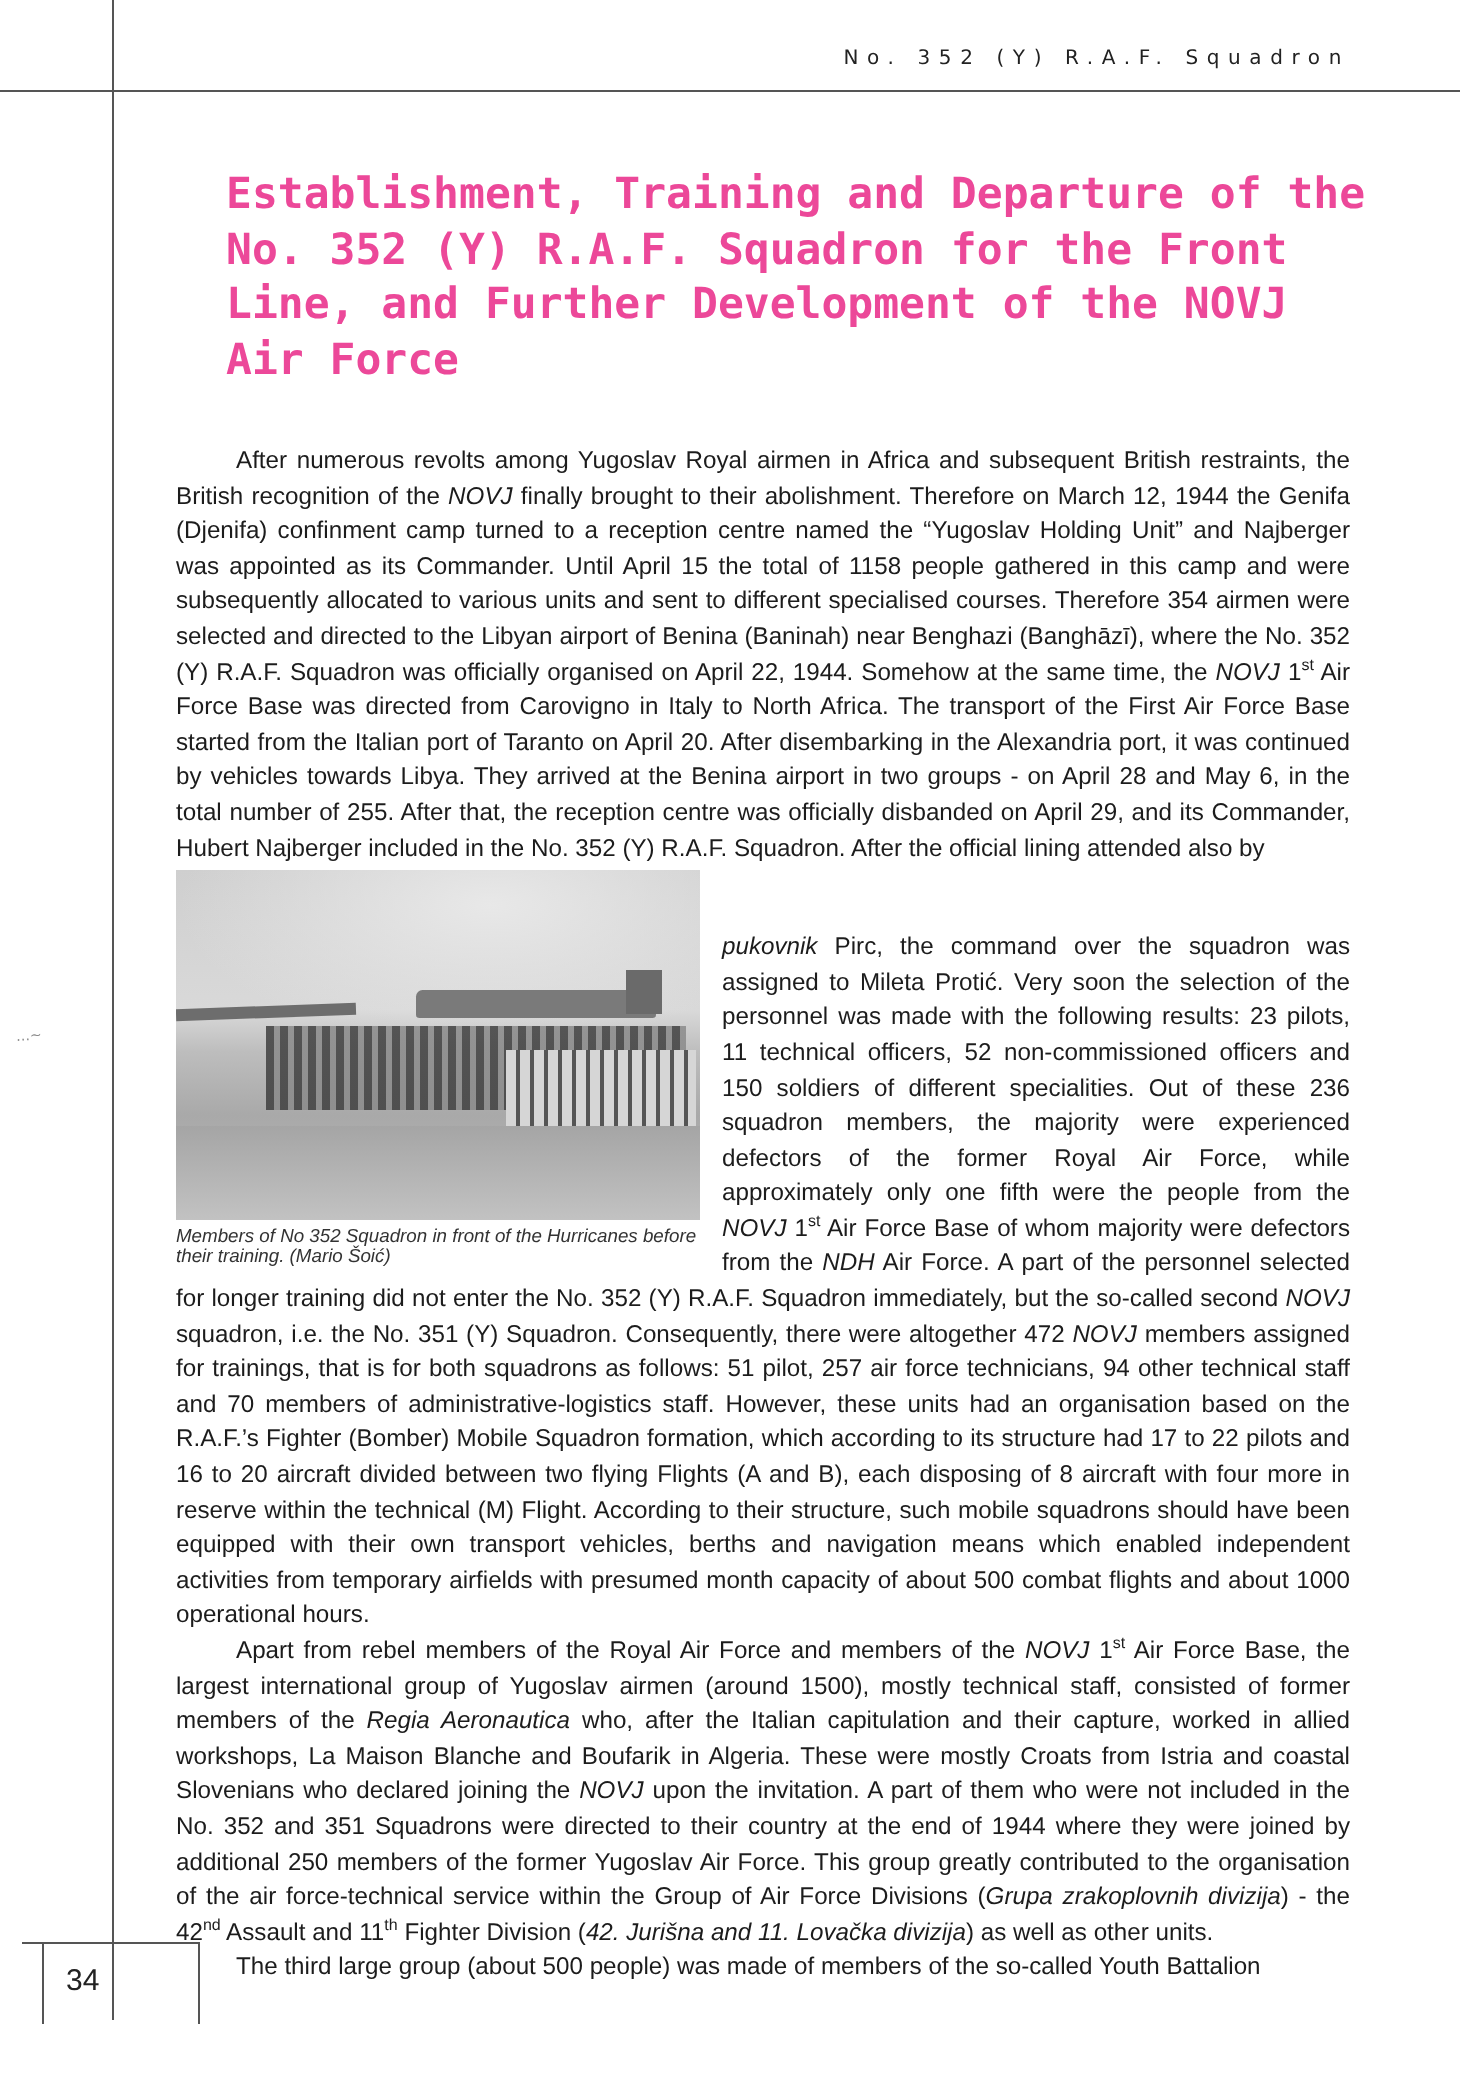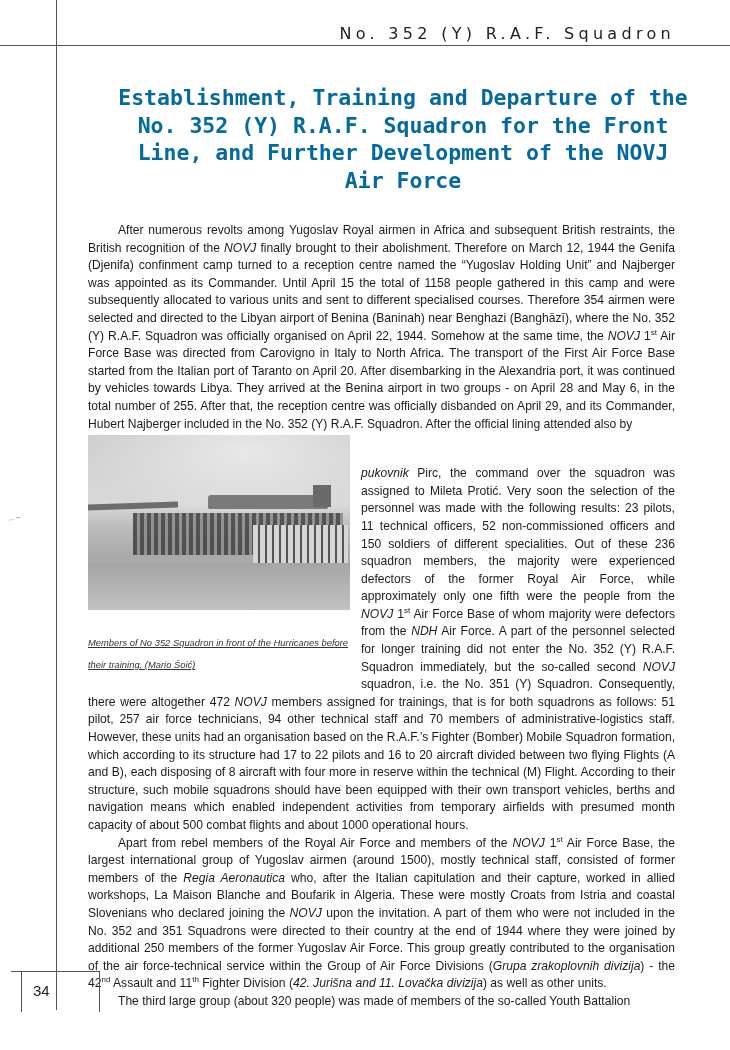--- a/index.html
+++ b/index.html
@@ -5,50 +5,49 @@
   html, body { margin: 0; padding: 0; }
   body {
     width: 730px; height: 1050px; overflow: hidden; position: relative;
     background: #ffffff; color: #1c1c1c;
     font-family: "DejaVu Sans", sans-serif;
   }
   .vline-left { position: absolute; left: 56px; top: 0; width: 1px; height: 1010px; background: #555; }
   .hline-top { position: absolute; left: 0; top: 45px; width: 400px; height: 1px; background: #555; }
   .running-head {
     position: absolute; right: 55px; top: 24px;
-    font-family: "DejaVu Sans", sans-serif; font-size: 16px; letter-spacing: 4.3px; color: #222;
+    font-family: "DejaVu Sans", sans-serif; font-size: 10px; letter-spacing: 4.3px; color: #222;
   }
   .running-head-line { position: absolute; left: 400px; top: 45px; width: 330px; height: 1px; background: #555; }
   .title {
     position: absolute; left: 113px; top: 84px; width: 580px;
     font-family: "DejaVu Sans Mono", monospace; font-weight: bold;
-    font-size: 21.5px; line-height: 27.5px; color: #0369a1; margin: 0; text-align: center;
+    font-size: 21.5px; line-height: 27.5px; color: #ec4899; margin: 0;
   }
   .body {
     position: absolute; left: 88px; top: 222px; width: 587px;
     font-family: "Liberation Sans", sans-serif; font-size: 12.1px; line-height: 17.6px; color: #1c1c1c;
   }
   .body p { margin: 0; text-indent: 30px; text-align: justify; }
   .body p.cont { text-indent: 0; margin-top: 32px; }
   .figure { float: left; width: 262px; margin: 2px 11px 2px 0; }
   .photo {
     width: 262px; height: 175px; position: relative; overflow: hidden;
     background: linear-gradient(180deg, #cfcfcf 0%, #d9d9d9 40%, #bdbdbd 52%, #a9a9a9 70%, #b7b7b7 100%);
   }
   .photo .sky-haze { position:absolute; left:0; top:0; width:100%; height:50%; background: radial-gradient(ellipse at 60% 20%, #e8e8e8 0%, rgba(220,220,220,0) 70%); }
   .photo .plane-wing { position:absolute; left:0; top:68px; width:90px; height:6px; background:#6d6d6d; transform: rotate(-2deg); }
   .photo .plane-body { position:absolute; left:120px; top:60px; width:120px; height:14px; background:#7a7a7a; border-radius: 8px 30px 4px 4px; }
   .photo .plane-tail { position:absolute; left:225px; top:50px; width:18px; height:22px; background:#6a6a6a; }
   .photo .crowd { position:absolute; left:45px; top:78px; width:210px; height:42px; background: repeating-linear-gradient(90deg, #3f3f3f 0px, #3f3f3f 4px, #8a8a8a 4px, #8a8a8a 7px); opacity: .85; }
   .photo .front-row { position:absolute; left:165px; top:90px; width:95px; height:38px; background: repeating-linear-gradient(90deg, #d6d6d6 0px, #d6d6d6 5px, #555 5px, #555 7px); }
   .photo .ground { position:absolute; left:0; top:128px; width:100%; height:47px; background: linear-gradient(180deg,#a5a5a5,#c2c2c2); }
   .caption {
-    font-family: "Liberation Sans", sans-serif; font-style: italic; font-size: 9.4px; line-height: 22px; color: #333;
-    margin-top: 22px;
-    text-decoration: underline;
+    font-family: "Liberation Sans", sans-serif; font-style: italic; font-size: 9.4px; line-height: 10px; color: #333;
+    margin-top: 3px;
   }
   .page-box { position: absolute; left: 11px; top: 971px; width: 89px; height: 40px; border-top: 1px solid #555; }
   .page-box .divider { position: absolute; left: 10px; top: 0; width: 1px; height: 40px; background:#555; }
   .page-box .divider2 { position: absolute; left: 88px; top: 0; width: 1px; height: 40px; background:#555; }
   .page-number { position: absolute; left: 22px; top: 10px; font-family: "Liberation Sans", sans-serif; font-size: 15px; color: #222; }
   .margin-scribble { position: absolute; left: 8px; top: 514px; font-size: 7px; color: #888; transform: rotate(-4deg); }
   i { font-style: italic; }
   sup { font-size: 8px; line-height: 0; }
 </style>
 </head>
@@ -72,20 +71,20 @@
       <div class="plane-body"></div>
       <div class="plane-tail"></div>
       <div class="ground"></div>
       <div class="crowd"></div>
       <div class="front-row"></div>
     </div>
     <div class="caption">Members of No 352 Squadron in front of the Hurricanes before their training. (Mario Šoić)</div>
   </div>
   <p class="cont"><i>pukovnik</i><span> Pirc, the command over the squadron was assigned to Mileta Protić. Very soon the selection of the personnel was made with the following results: 23 pilots, 11 technical officers, 52 non-commissioned officers and 150 soldiers of different specialities. Out of these 236 squadron members, the majority were experienced defectors of the former Royal Air Force, while approximately only one fifth were the people from the </span><i>NOVJ</i><span> 1</span><sup>st</sup><span> Air Force Base of whom majority were defectors from the </span><i>NDH</i><span> Air Force. A part of the personnel selected for longer training did not enter the No. 352 (Y) R.A.F. Squadron immediately, but the so-called second </span><i>NOVJ</i><span> squadron, i.e. the No. 351 (Y) Squadron. Consequently, there were altogether 472 </span><i>NOVJ</i><span> members assigned for trainings, that is for both squadrons as follows: 51 pilot, 257 air force technicians, 94 other technical staff and 70 members of administrative-logistics staff. However, these units had an organisation based on the R.A.F.’s Fighter (Bomber) Mobile Squadron formation, which according to its structure had 17 to 22 pilots and 16 to 20 aircraft divided between two flying Flights (A and B), each disposing of 8 aircraft with four more in reserve within the technical (M) Flight. According to their structure, such mobile squadrons should have been equipped with their own transport vehicles, berths and navigation means which enabled independent activities from temporary airfields with presumed month capacity of about 500 combat flights and about 1000 operational hours.</span></p>
   <p><span>Apart from rebel members of the Royal Air Force and members of the </span><i>NOVJ</i><span> 1</span><sup>st</sup><span> Air Force Base, the largest international group of Yugoslav airmen (around 1500), mostly technical staff, consisted of former members of the </span><i>Regia Aeronautica</i><span> who, after the Italian capitulation and their capture, worked in allied workshops, La Maison Blanche and Boufarik in Algeria. These were mostly Croats from Istria and coastal Slovenians who declared joining the </span><i>NOVJ</i><span> upon the invitation. A part of them who were not included in the No. 352 and 351 Squadrons were directed to their country at the end of 1944 where they were joined by additional 250 members of the former Yugoslav Air Force. This group greatly contributed to the organisation of the air force-technical service within the Group of Air Force Divisions (</span><i>Grupa zrakoplovnih divizija</i><span>) - the 42</span><sup>nd</sup><span> Assault and 11</span><sup>th</sup><span> Fighter Division (</span><i>42. Jurišna and 11. Lovačka divizija</i><span>) as well as other units.</span></p>
-  <p>The third large group (about 320 people) was made of members of the so-called Youth Battalion</p>
+  <p>The third large group (about 500 people) was made of members of the so-called Youth Battalion</p>
 </div>
 
 <div class="page-box">
   <div class="divider"></div>
   <div class="divider2"></div>
   <div class="page-number">34</div>
 </div>
 
 </body></html>

